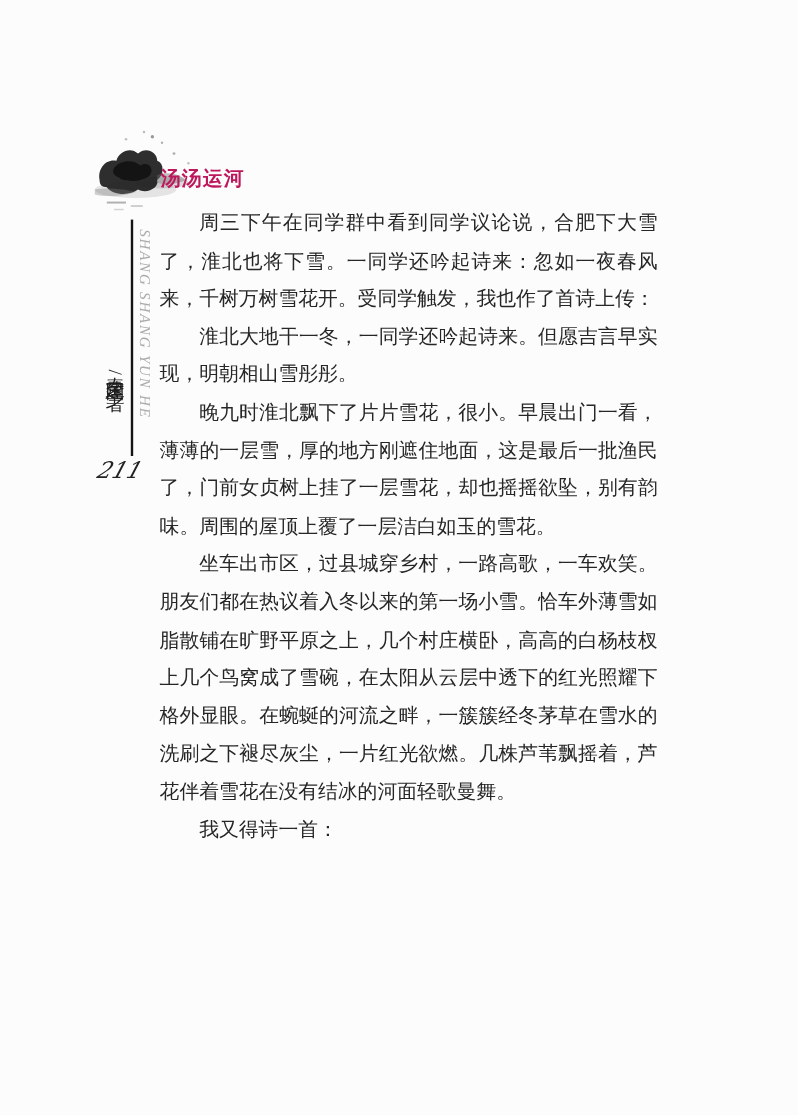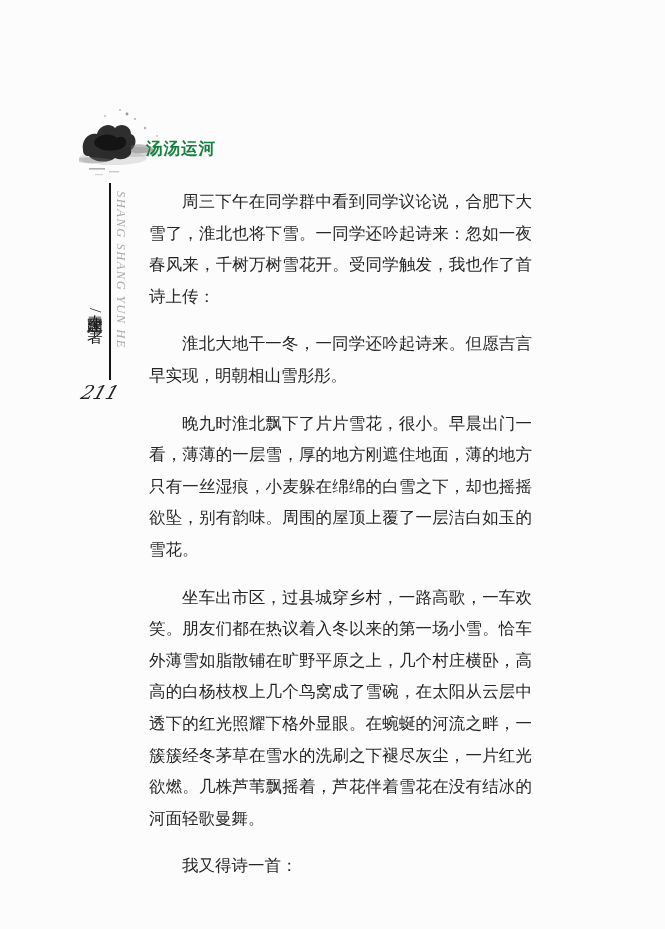--- a/index.html
+++ b/index.html
@@ -12,23 +12,23 @@
     width:665px;height:929px;
     margin:0 auto;
     background:#fcfcfc;
     overflow:hidden;
   }
   
   .logo{
     position:absolute;left:75px;top:106px;width:92px;height:72px;
   }
   .chapter-title{
-    position:absolute;left:146px;top:138px;
+    position:absolute;left:134px;top:138px;
     font-family:"Liberation Sans","DejaVu Sans",sans-serif;
-    font-weight:bold;font-size:16.5px;color:#15803d;
+    font-weight:bold;font-size:16.5px;color:#be185d;
     letter-spacing:1px;white-space:nowrap;
   }
   
   .spine-rule{
     position:absolute;left:109px;top:183px;width:2px;height:197px;
     background:#141414;
   }
   .spine-pinyin{
     position:absolute;left:113px;top:191px;
     writing-mode:vertical-rl;text-orientation:sideways;
@@ -50,21 +50,21 @@
     transform:skewX(-18deg);
   }
   
   .body-text{
     position:absolute;left:133px;top:170px;width:415px;
     font-family:"Liberation Serif","DejaVu Serif",serif;
     font-size:16.5px;line-height:31.6px;color:#262626;
     text-align:justify;
   }
   .body-text p{
-    margin:16px;padding:0;
+    margin:0;padding:0;
     text-indent:2em;
     text-align:justify;
     text-align-last:left;
   }
 </style>
 </head>
 <body>
 
 <div class="page">
 
@@ -96,19 +96,19 @@
   <div class="chapter-title">汤汤运河</div>
 
   <div class="spine-rule"></div>
   <div class="spine-pinyin">SHANG SHANG YUN HE</div>
   <div class="spine-author">秦建国/著</div>
   <div class="page-number">211</div>
 
   <div class="body-text">
     <p>周三下午在同学群中看到同学议论说，合肥下大雪了，淮北也将下雪。一同学还吟起诗来：忽如一夜春风来，千树万树雪花开。受同学触发，我也作了首诗上传：</p>
     <p>淮北大地干一冬，一同学还吟起诗来。但愿吉言早实现，明朝相山雪彤彤。</p>
-    <p>晚九时淮北飘下了片片雪花，很小。早晨出门一看，薄薄的一层雪，厚的地方刚遮住地面，薄的地方只有一丝湿痕，小麦躲在绵绵的白雪之下，却也摇摇欲坠，别有韵味。周围的屋顶上覆了一层洁白如玉的雪花。</p>
+    <p>晚九时淮北飘下了片片雪花，很小。早晨出门一看，薄薄的一层雪，厚的地方刚遮住地面，这是最后一批渔民了，门前女贞树上挂了一层雪花，却也摇摇欲坠，别有韵味。周围的屋顶上覆了一层洁白如玉的雪花。</p>
     <p>坐车出市区，过县城穿乡村，一路高歌，一车欢笑。朋友们都在热议着入冬以来的第一场小雪。恰车外薄雪如脂散铺在旷野平原之上，几个村庄横卧，高高的白杨枝杈上几个鸟窝成了雪碗，在太阳从云层中透下的红光照耀下格外显眼。在蜿蜒的河流之畔，一簇簇经冬茅草在雪水的洗刷之下褪尽灰尘，一片红光欲燃。几株芦苇飘摇着，芦花伴着雪花在没有结冰的河面轻歌曼舞。</p>
     <p>我又得诗一首：</p>
 
   </div>
 
 </div>
 
 </body></html>

